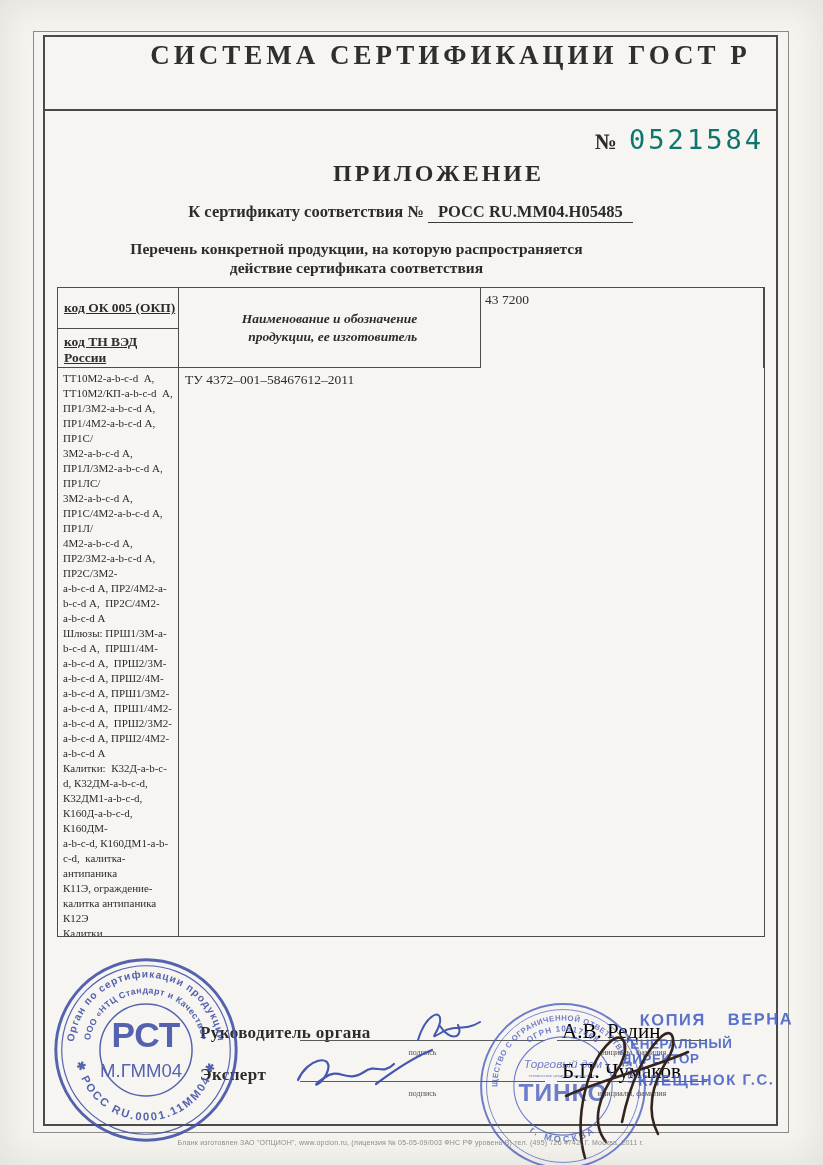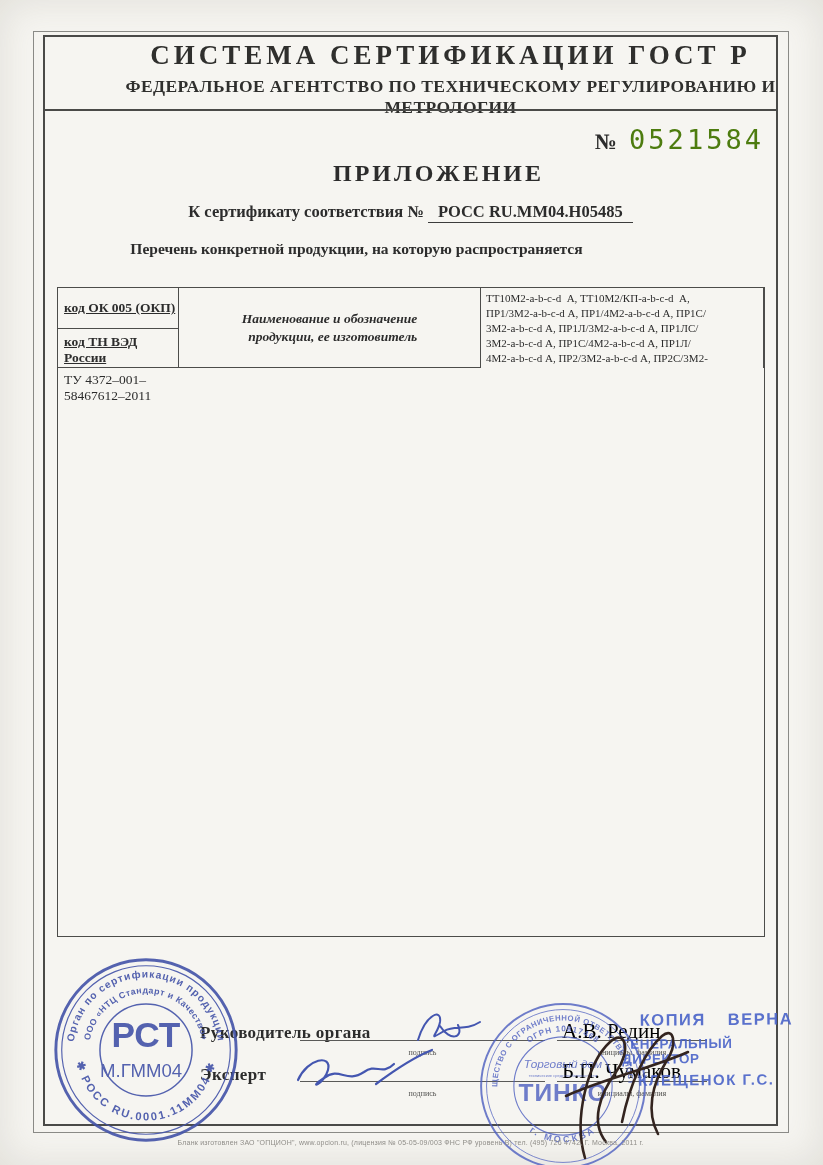--- a/index.html
+++ b/index.html
@@ -7,21 +7,21 @@
         font-family:"Liberation Serif",serif;color:#2c2c2c;
         box-shadow:inset 0 0 40px rgba(120,115,100,.18);}
   .frame-outer{position:absolute;left:33px;top:31px;width:756px;height:1102px;border:1px solid #8a8a86;box-sizing:border-box;}
   .frame-inner{position:absolute;left:43px;top:35px;width:735px;height:1091px;border:2px solid #4a4a48;box-sizing:border-box;}
   .hdr{position:absolute;left:43px;top:40px;width:735px;text-align:center;margin-left:40px;}
   .hdr-line1{font-size:27px;font-weight:bold;letter-spacing:4px;color:#2f2f2d;}
   .hdr-line2{font-size:17.5px;font-weight:bold;letter-spacing:.4px;margin-top:5px;color:#2f2f2d;}
   .hdr-rule{position:absolute;left:43px;top:109px;width:735px;height:2px;background:#4a4a48;}
   .doc-no{position:absolute;left:595px;top:124px;display:flex;align-items:baseline;gap:12px;}
   .doc-no .nsign{font-size:22px;font-weight:bold;color:#2c2c2c;}
-  .doc-no .digits{font-family:"DejaVu Sans Mono",monospace;font-size:27px;color:#4d7c0f;letter-spacing:3px;}
+  .doc-no .digits{font-family:"DejaVu Sans Mono",monospace;font-size:27px;color:#0f766e;letter-spacing:3px;}
   .title{position:absolute;left:43px;top:160px;width:735px;text-align:center;font-size:24px;font-weight:bold;letter-spacing:3px;padding-left:28px;}
   .certline{position:absolute;left:43px;top:202px;width:735px;text-align:center;font-size:16.5px;font-weight:bold;}
   .certline .certval{border-bottom:1.5px solid #3c3c3c;padding:0 10px 1px 10px;}
   .subtitle{position:absolute;left:43px;top:239px;width:627px;text-align:center;font-size:15.5px;font-weight:bold;line-height:19px;}
   
   .tbl{position:absolute;left:57px;top:287px;width:708px;height:650px;border:1.5px solid #4c4c4a;box-sizing:border-box;
        display:grid;grid-template-columns:121px 302px 1fr;grid-template-rows:80px 1fr;}
   .cell{box-sizing:border-box;border-right:1.2px solid #4c4c4a;}
   .cell.last{border-right:none;}
   .hcell{border-bottom:1.5px solid #4c4c4a;font-weight:bold;font-size:13.5px;}
@@ -49,47 +49,48 @@
 </head>
 <body>
 
 <div class="page">
 
   <div class="frame-outer"></div>
   <div class="frame-inner"></div>
 
   <div class="hdr">
     <div class="hdr-line1">СИСТЕМА СЕРТИФИКАЦИИ ГОСТ Р</div>
-    <div class="hdr-line2">ФЕДЕРАЛЬНОЕ АГЕНТСТВО ПО ТЕХНИЧЕСКОМУ РЕГУЛИРОВАНИЮ И МЕТРОЛОГИИ</div>
   </div>
   <div class="hdr-rule"></div>
 
   <div class="doc-no">
     <span class="nsign">№</span>
     <span class="digits">0521584</span>
   </div>
 
   <div class="title">ПРИЛОЖЕНИЕ</div>
 
   <div class="certline">
     <span>К сертификату соответствия №</span>
     <span class="certval">РОСС RU.ММ04.Н05485</span>
   </div>
 
   <div class="subtitle">
     <div>Перечень конкретной продукции,  на которую распространяется</div>
+    <div>действие сертификата соответствия</div>
   </div>
 
   <div class="tbl">
     <div class="cell hcell hc1">
       <div class="half top">код ОК 005 (ОКП)</div>
       <div class="half">код ТН ВЭД России</div>
     </div>
     <div class="cell hcell hcenter">Наименование и обозначение
 продукции, ее изготовитель</div>
+    <div class="cell bc1">43 7200</div>
     <div class="cell bc2">ТТ10М2-a-b-c-d  А, ТТ10М2/КП-a-b-c-d  А,
 ПР1/3М2-a-b-c-d А, ПР1/4М2-a-b-c-d А, ПР1С/
 3М2-a-b-c-d А, ПР1Л/3М2-a-b-c-d А, ПР1ЛС/
 3М2-a-b-c-d А, ПР1С/4М2-a-b-c-d А, ПР1Л/
 4М2-a-b-c-d А, ПР2/3М2-a-b-c-d А, ПР2С/3М2-
 a-b-c-d А, ПР2/4М2-a-b-c-d А,  ПР2С/4М2-
 a-b-c-d А
 Шлюзы: ПРШ1/3М-a-b-c-d А,  ПРШ1/4М-
 a-b-c-d А,  ПРШ2/3М-a-b-c-d А, ПРШ2/4М-
 a-b-c-d А, ПРШ1/3М2-a-b-c-d А,  ПРШ1/4М2-

